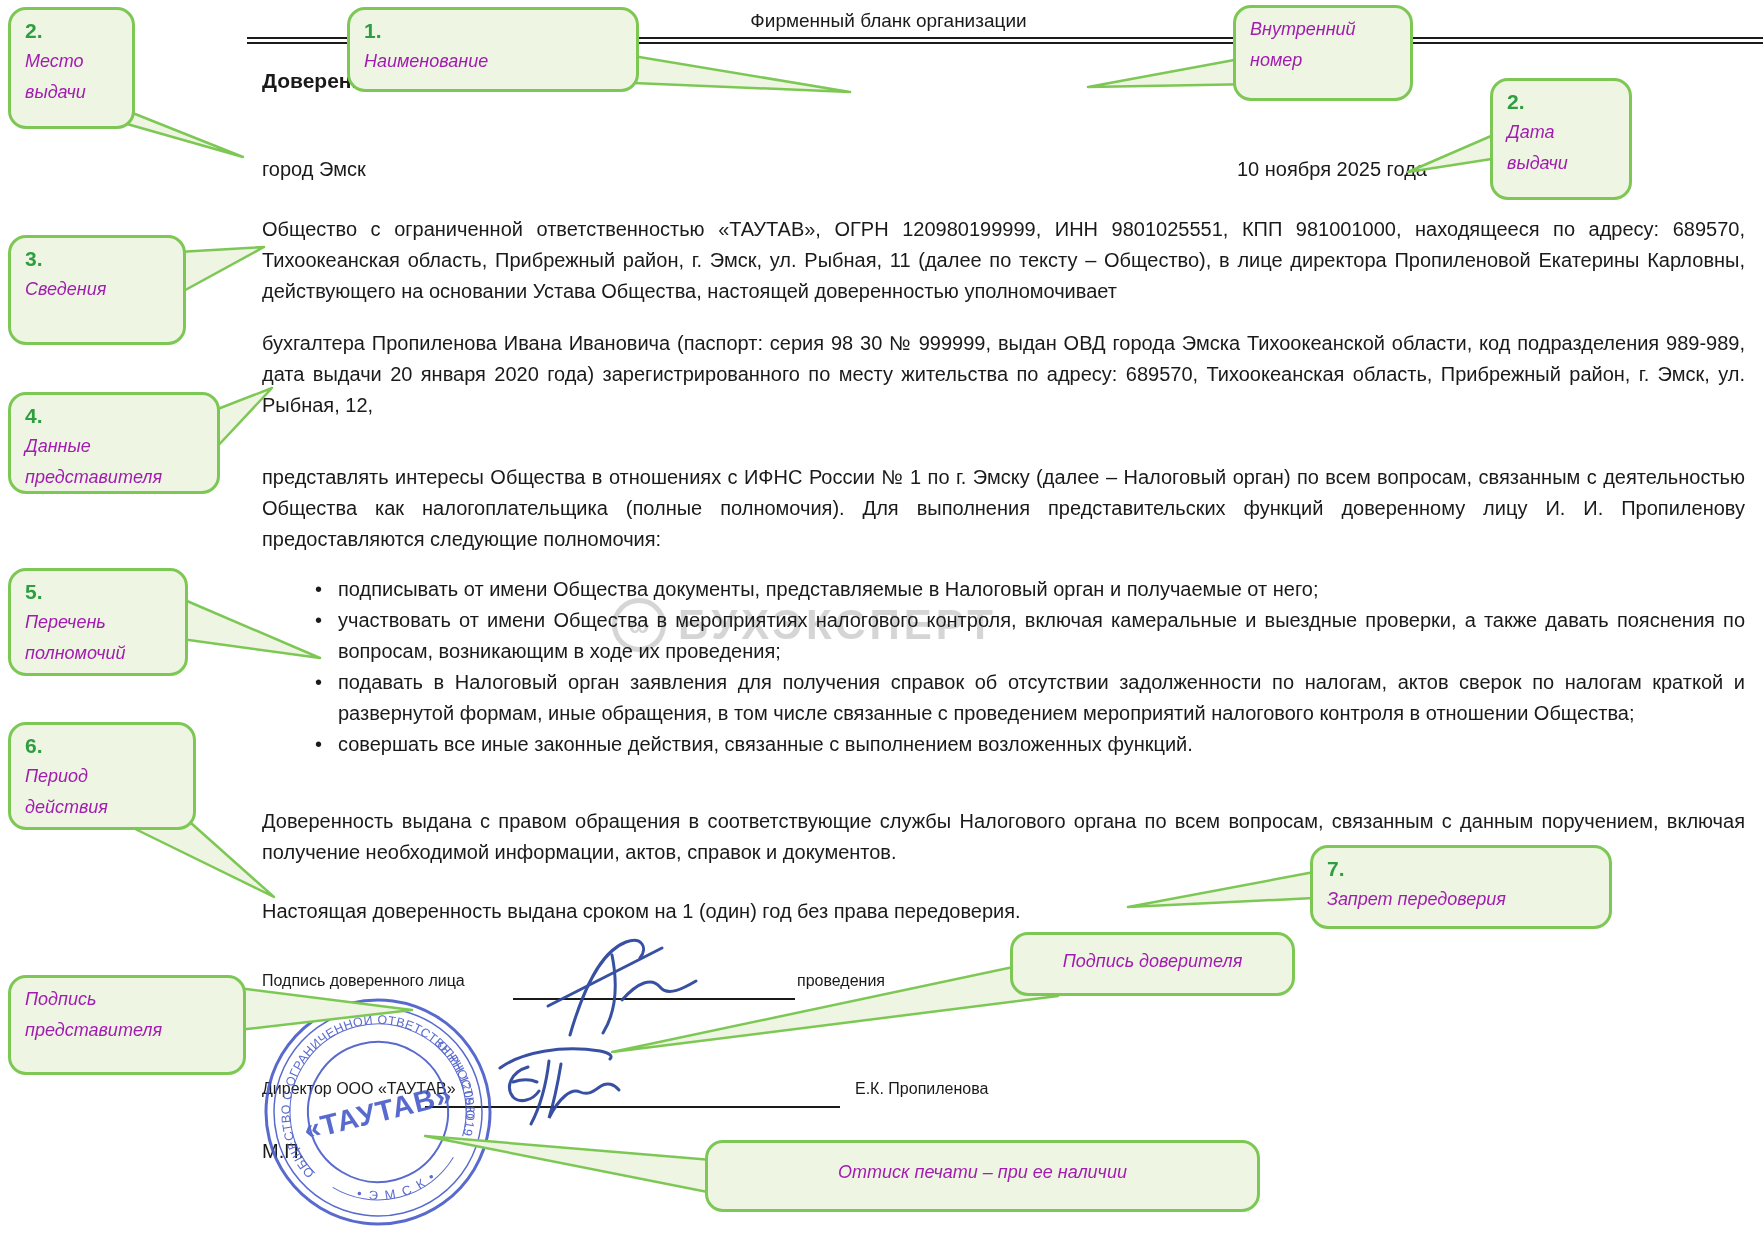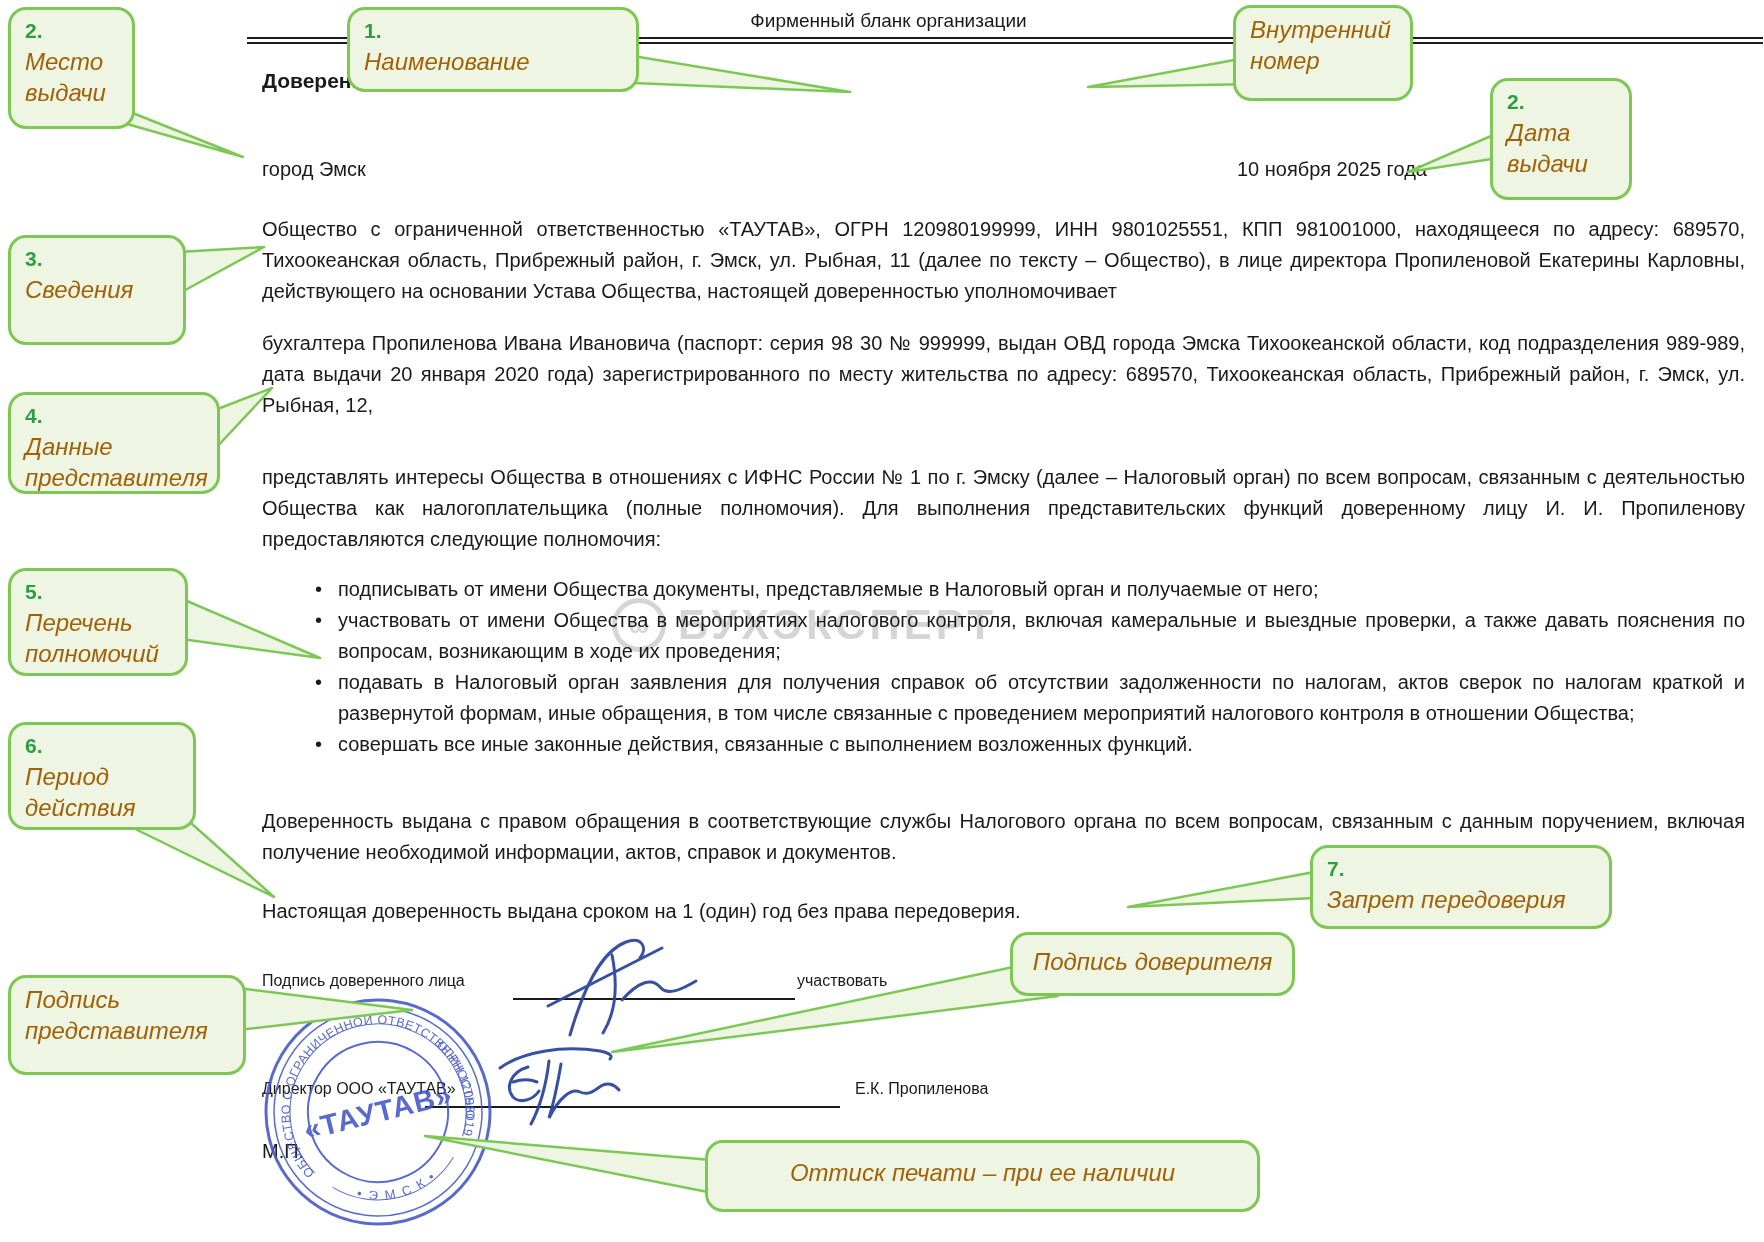--- a/index.html
+++ b/index.html
@@ -36,21 +36,21 @@
   .watermark{position:absolute;left:612px;top:598px;z-index:0;display:flex;align-items:center;
              color:rgba(145,145,145,0.38);}
   .wm-logo{display:inline-flex;align-items:center;justify-content:center;width:44px;height:44px;
            border:5px solid rgba(145,145,145,0.38);border-radius:50%;font-size:24px;font-weight:bold;margin-right:12px;}
   .wm-text{font-size:42px;font-weight:bold;letter-spacing:4px;}
   
   .tails{position:absolute;left:0;top:0;width:1764px;height:1242px;z-index:5;pointer-events:none;}
   .callout{position:absolute;z-index:6;background:#eef5e3;border:3px solid #7dc855;border-radius:18px;
            padding:6px 14px;box-sizing:border-box;}
   .co-num{font-size:21px;font-weight:bold;color:#2f9e41;line-height:30px;}
-  .co-label{font-size:24px;font-style:italic;color:#a16207;line-height:31px;}
+  .co-label{font-size:18px;font-style:italic;color:#a21caf;line-height:31px;}
   .co-center{text-align:center;}
   
   .ink{position:absolute;left:0;top:0;width:1764px;height:1242px;z-index:3;pointer-events:none;}
   .stampwrap{position:absolute;left:253px;top:987px;width:250px;height:250px;z-index:4;opacity:0.88;}
 </style>
 </head>
 <body>
 
 <div class="watermark">
   <span class="wm-logo">ω</span>
@@ -81,21 +81,21 @@
     <li>подавать в Налоговый орган заявления для получения справок об отсутствии задолженности по налогам, актов сверок по налогам краткой и развернутой формам, иные обращения, в том числе связанные с проведением мероприятий налогового контроля в отношении Общества;</li>
     <li>совершать все иные законные действия, связанные с выполнением возложенных функций.</li>
   </ul>
 
   <div class="block para p4">Доверенность выдана с правом обращения в соответствующие службы Налогового органа по всем вопросам, связанным с данным поручением, включая получение необходимой информации, актов, справок и документов.</div>
   <div class="block para p5">Настоящая доверенность выдана сроком на 1 (один) год без права передоверия.</div>
 
   <div class="block sigrow sig1">
     <span class="lbl">Подпись доверенного лица</span>
     <span class="sline"></span>
-    <span class="after">участвовать</span>
+    <span class="after">проведения</span>
   </div>
 
   <div class="block sigrow sig2">
     <span class="lbl">Директор ООО «ТАУТАВ»</span>
     <span class="sline"></span>
     <span class="after">Е.К. Пропиленова</span>
   </div>
 
   <div class="block mp">М.П.</div>
 </div>

